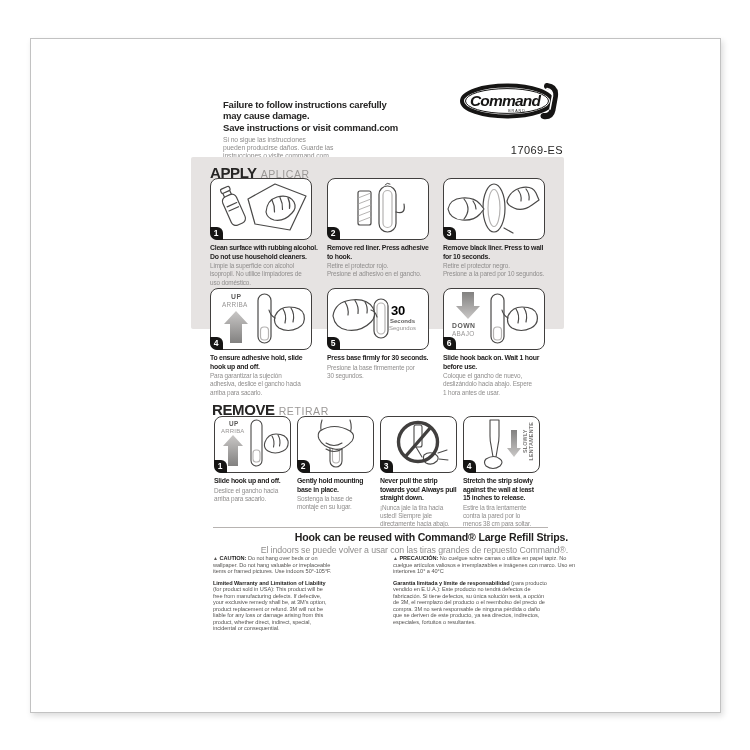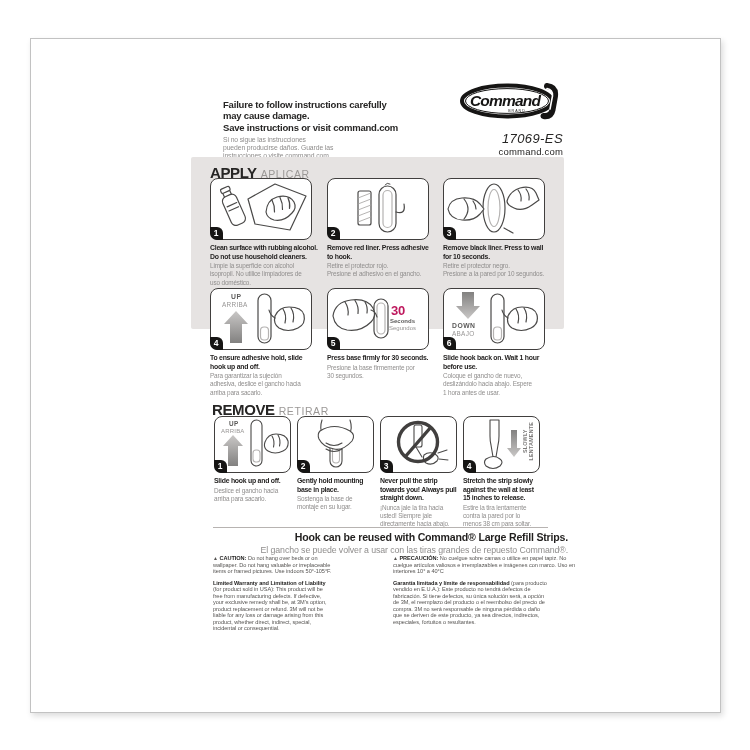--- a/index.html
+++ b/index.html
@@ -4,21 +4,21 @@
 <style>
   html,body{margin:0;padding:0;}
   body{width:750px;height:750px;background:#ffffff;font-family:"Liberation Sans","DejaVu Sans",sans-serif;position:relative;overflow:hidden;}
   .sheet{position:absolute;left:30px;top:38px;width:689px;height:673px;background:#fff;border:1px solid #c2c2c2;box-shadow:2px 3px 6px rgba(0,0,0,.14);}
   .pre{white-space:pre;}
   
   .warn-block{position:absolute;left:192px;top:60px;}
   .warn-bold{font-size:9.5px;line-height:11.3px;font-weight:bold;color:#262524;letter-spacing:-.2px;}
   .warn-light{margin-top:3px;font-size:6.8px;line-height:8.3px;color:#8f8d8c;letter-spacing:-.1px;}
   .logo-block{position:absolute;left:428px;top:44px;width:104px;text-align:right;}
-  .logo-model{font-size:13px;color:#262524;letter-spacing:.4px;margin-top:6px;font-style:italic;}
+  .logo-model{font-size:11px;color:#262524;letter-spacing:.4px;margin-top:19px;}
   .logo-site{font-size:9.5px;color:#262524;letter-spacing:.2px;}
   
   .apply-panel{position:absolute;left:160px;top:118px;width:373px;height:172px;background:#e6e3e2;border-radius:2px;}
   .sec-title{position:absolute;left:19px;top:7px;}
   .sec-title .t-en{font-size:15px;font-weight:bold;color:#262524;letter-spacing:-.4px;}
   .sec-title .t-es{font-size:10.5px;color:#9b9896;letter-spacing:.6px;margin-left:4px;}
   .cell{position:absolute;width:118px;}
   .step-box{position:relative;width:102px;height:62px;background:#fff;border:1.4px solid #413f3e;border-radius:8px;box-sizing:border-box;}
   .step-box svg{position:absolute;left:0;top:0;}
   .badge{position:absolute;left:-1.4px;bottom:-1.4px;width:13px;height:13px;background:#161514;color:#fff;font-size:8.5px;font-weight:bold;text-align:center;line-height:13.5px;border-radius:0 6px 0 7px;z-index:2;}
@@ -174,21 +174,21 @@
       </div>
       <div class="cap-b pre">To ensure adhesive hold, slide
 hook up and off.</div>
       <div class="cap-l pre">Para garantizar la sujeción
 adhesiva, deslice el gancho hacia
 arriba para sacarlo.</div>
     </div>
 
     <div class="cell" style="left:136px;top:131px;">
       <div class="step-box">
-        <span class="lbl" style="left:63px;top:14px;font-size:13px;color:#be185d;letter-spacing:-.3px;">30</span>
+        <span class="lbl" style="left:63px;top:14px;font-size:13px;color:#000000;letter-spacing:-.3px;">30</span>
         <span class="lbl" style="left:62px;top:29px;font-size:6px;">Seconds</span>
         <span class="lbl-es" style="left:61px;top:36px;font-size:6px;">Segundos</span>
         <svg width="99" height="59" viewBox="0 0 99 59">
           <g fill="none" stroke="#4a4948" stroke-width="1.2" stroke-linecap="round" stroke-linejoin="round">
             <rect x="46" y="10" width="14" height="39" rx="7" fill="#fff"></rect>
             <rect x="49" y="14" width="8" height="31" rx="4" stroke="#b5b3b2"></rect>
             <path d="M5,27 q2,-14 18,-16 q16,-2 22,8 q4,8 -2,14 q-10,10 -24,8 q-12,-2 -14,-14 z" fill="#fff"></path>
             <path d="M17,13 q4,6 3,13 M27,11.5 q4,6 3,13 M37,13 q3,5 2,11"></path>
             <path d="M43,21 q5,2 6,7"></path>
           </g>
@@ -307,21 +307,21 @@
 15 inches to release.</div>
     <div class="cap-l pre">Estire la tira lentamente
 contra la pared por lo
 menos 38 cm para soltar.</div>
   </div>
 
   <div class="divider"></div>
 
   <div class="reuse">
     <div class="reuse-b pre">Hook can be reused with Command® Large Refill Strips.</div>
-    <div class="reuse-l pre">El gancho se puede volver a usar con las tiras grandes de repuesto Command®.</div>
+    <div class="reuse-l pre">El indoors se puede volver a usar con las tiras grandes de repuesto Command®.</div>
   </div>
 
   <div class="fineprint fp-left">
     <p><span class="tri">▲</span> <b>CAUTION:</b> <span>Do not hang over beds or on wallpaper. Do not hang valuable or irreplaceable items or framed pictures. Use indoors 50°-105°F.</span></p>
     <p><b>Limited Warranty and Limitation of Liability</b> <span>(for product sold in USA): This product will be free from manufacturing defects. If defective, your exclusive remedy shall be, at 3M's option, product replacement or refund. 3M will not be liable for any loss or damage arising from this product, whether direct, indirect, special, incidental or consequential.</span></p>
   </div>
 
   <div class="fineprint fp-right">
     <p><span class="tri">▲</span> <b>PRECAUCIÓN:</b> <span>No cuelgue sobre camas o utilice en papel tapiz. No cuelgue artículos valiosos e irremplazables e imágenes con marco. Uso en interiores 10° a 40°C</span></p>
     <p class="garantia"><b>Garantía limitada y límite de responsabilidad</b> <span>(para producto vendido en E.U.A.): Este producto no tendrá defectos de fabricación. Si tiene defectos, su única solución será, a opción de 3M, el reemplazo del producto o el reembolso del precio de compra. 3M no será responsable de ninguna pérdida o daño que se deriven de este producto, ya sea directos, indirectos, especiales, fortuitos o resultantes.</span></p>

